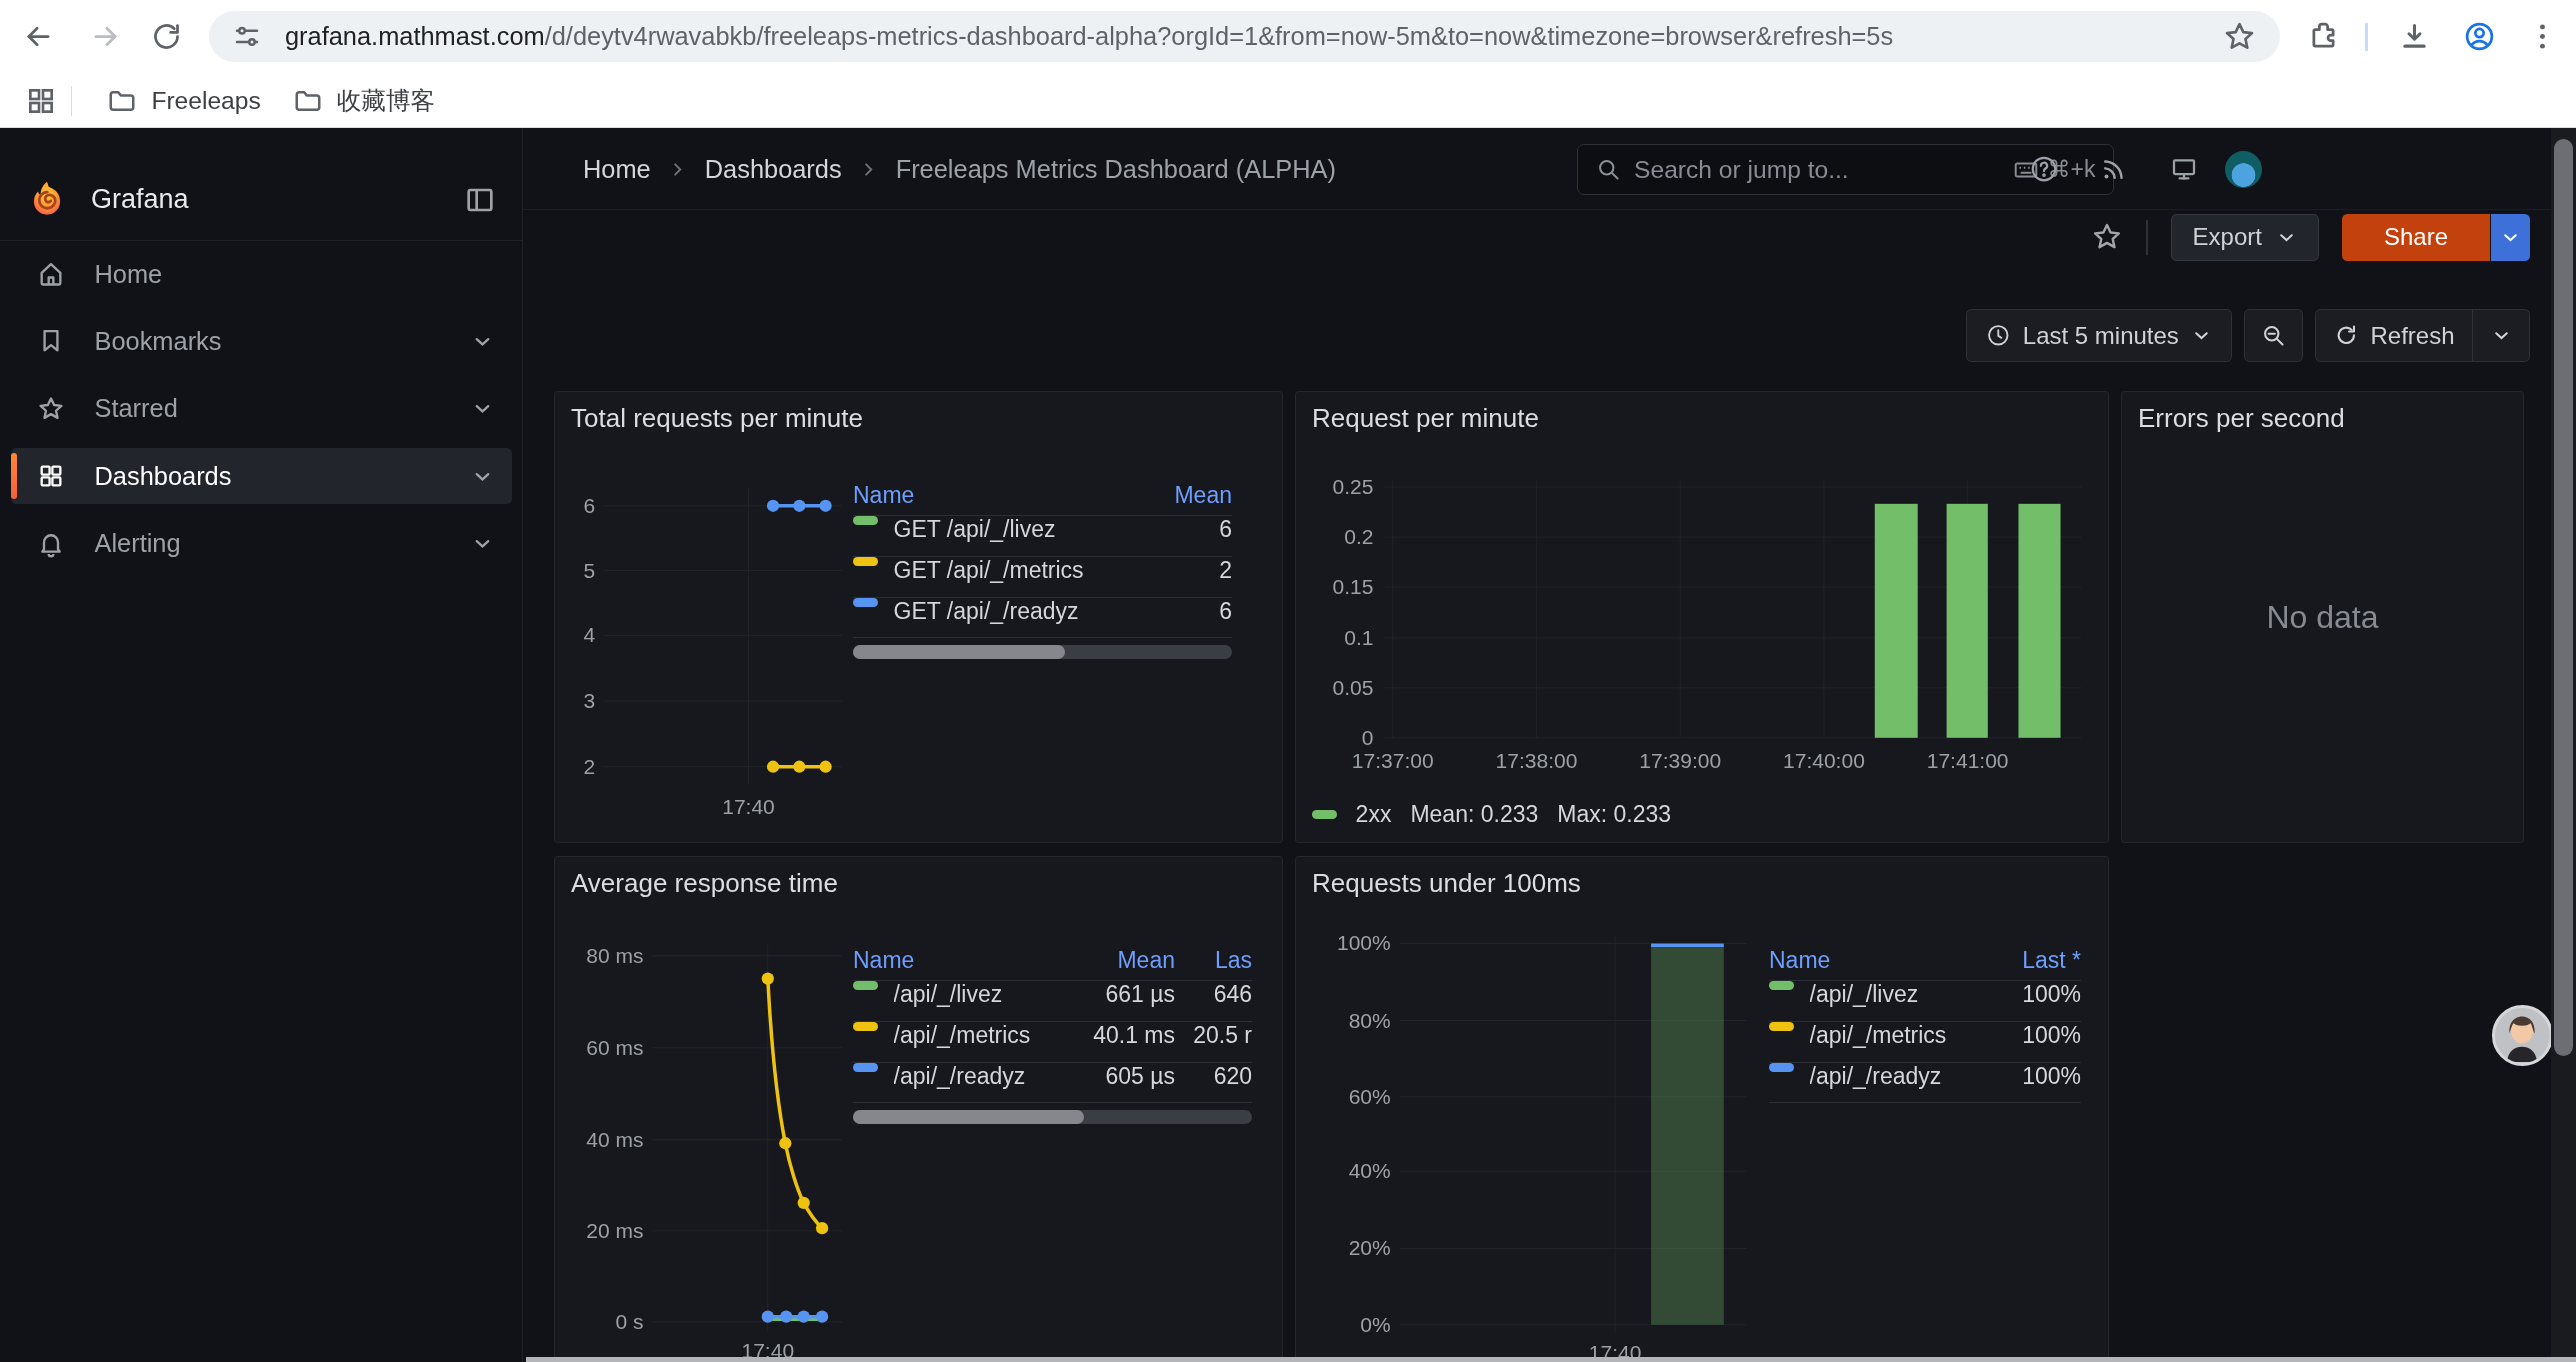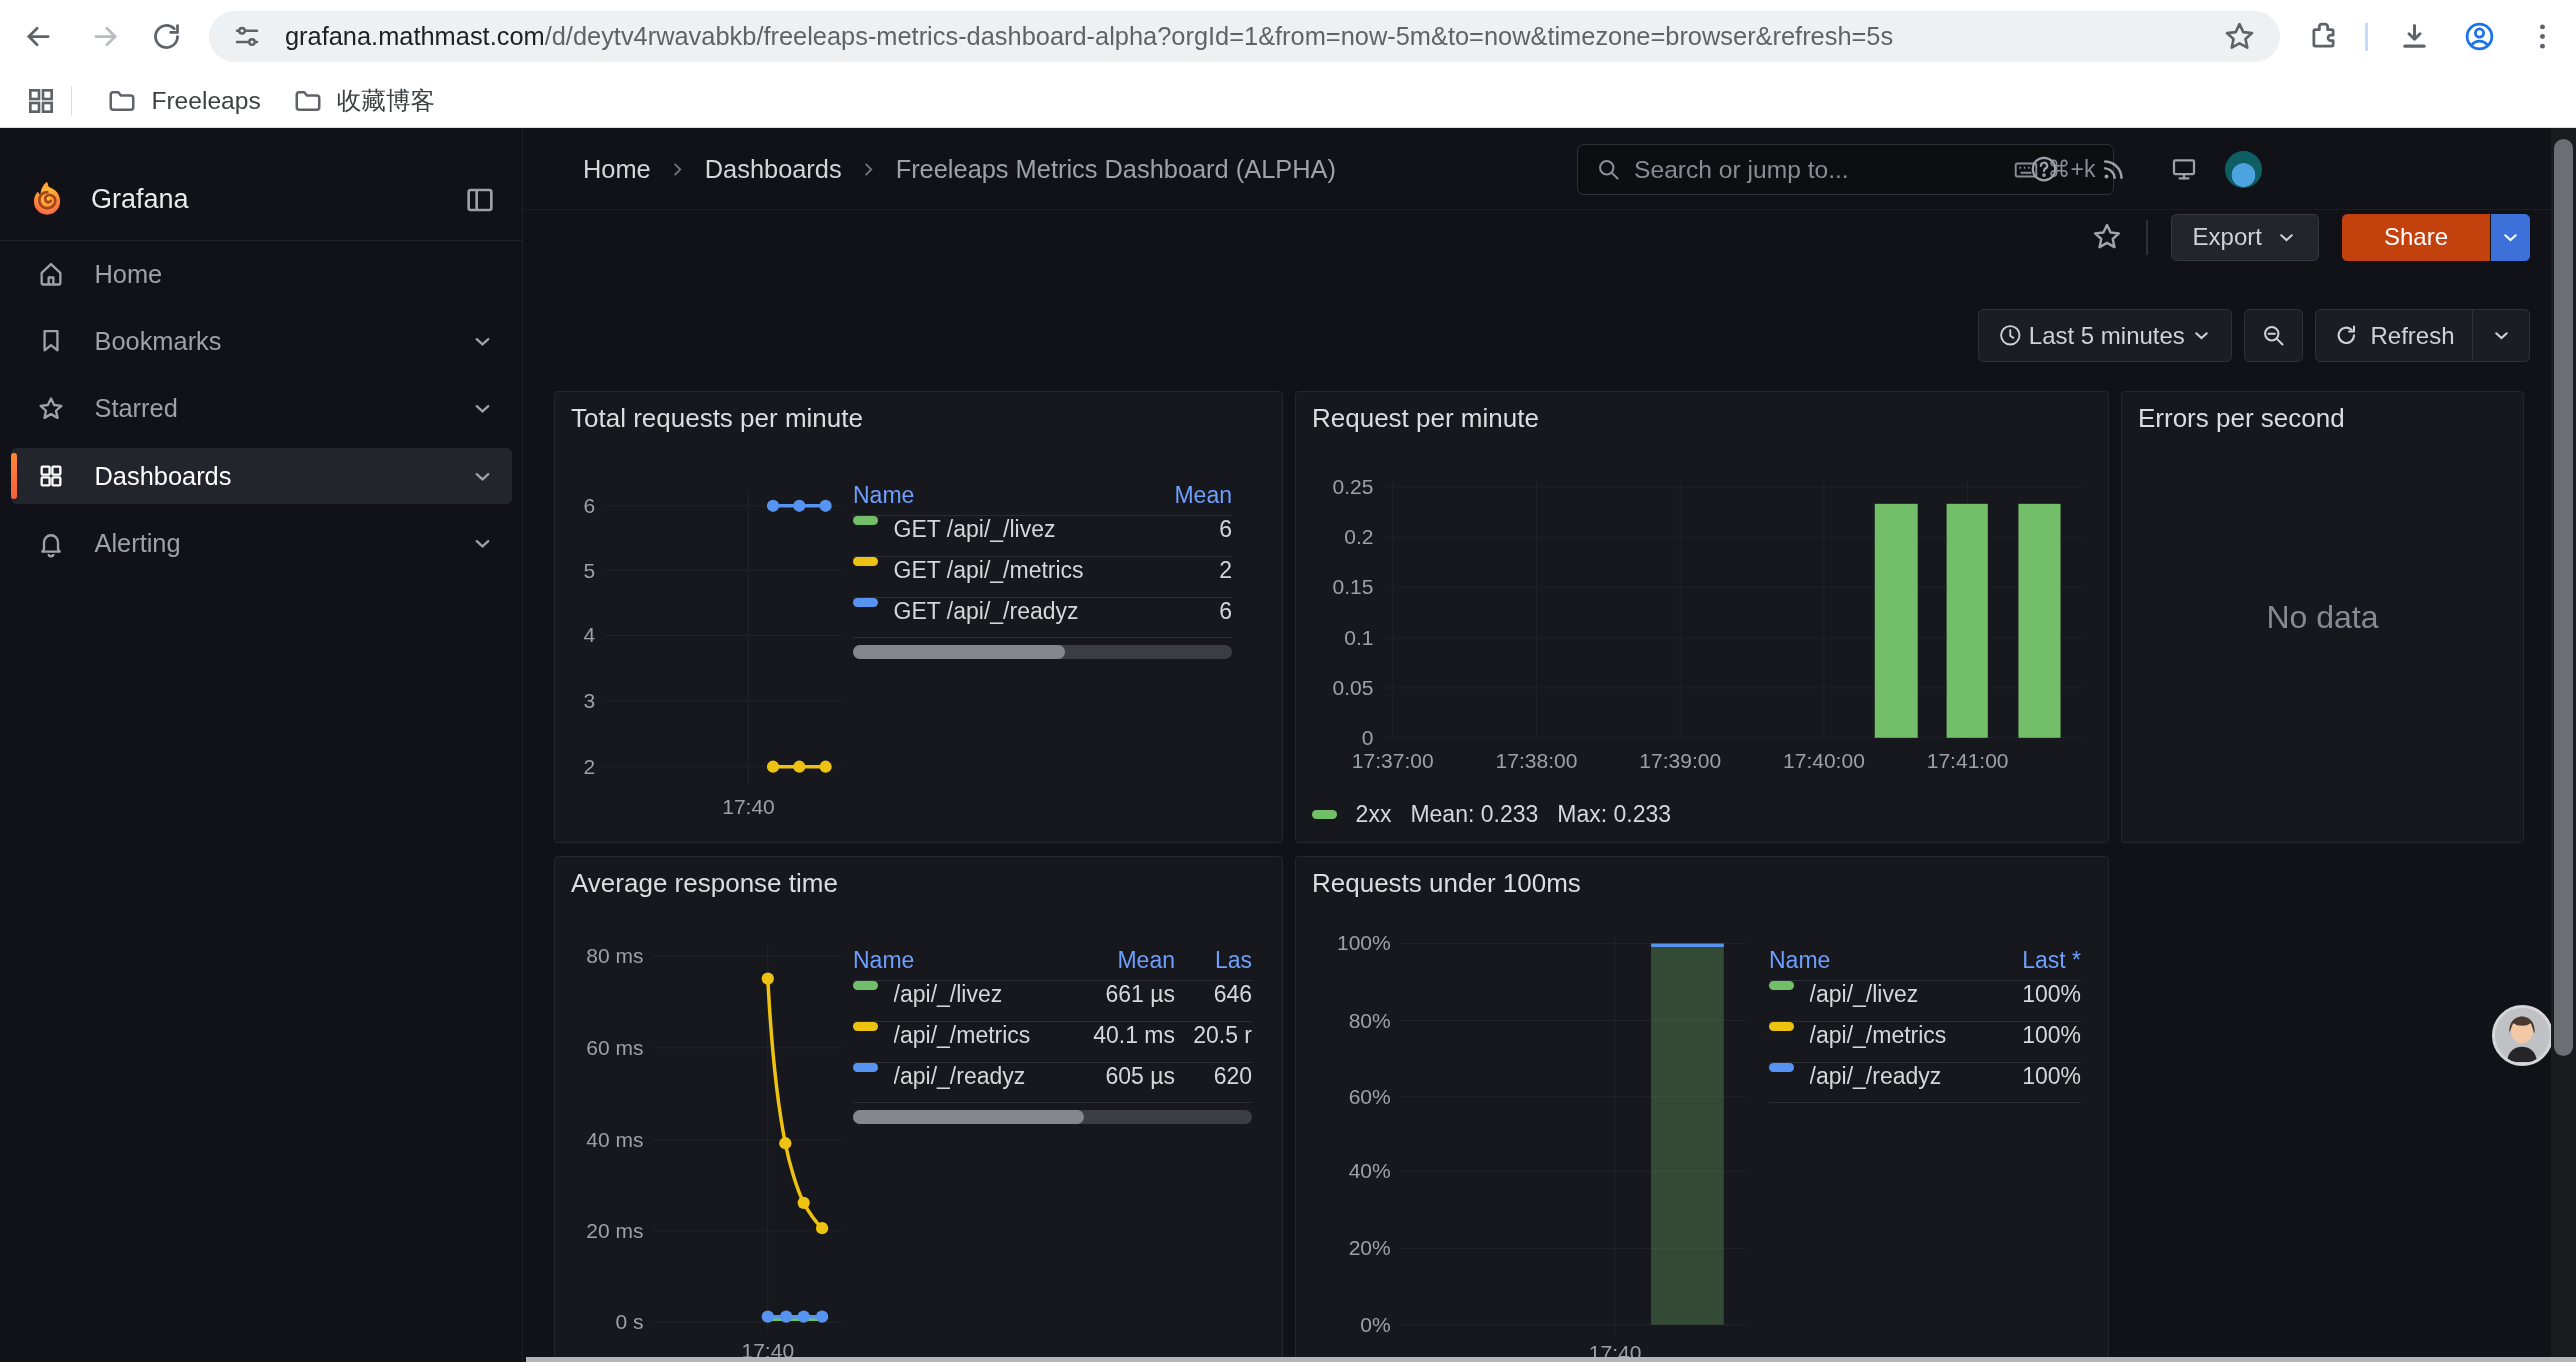--- a/index.html
+++ b/index.html
@@ -77,21 +77,21 @@
   .btn { display:flex; align-items:center; gap:14px; height:47px; padding:0 21px; border-radius:5.3px;
     background:#22252b; border:0.9px solid #36383f; color:#d0d2d6; font-size:24px; }
   .btn .chev, .share .chev { width:21px; height:21px; }
   .share { display:flex; height:47px; border-radius:5.3px; overflow:hidden; color:#fff; font-size:24px; }
   .share .share-main { display:flex; align-items:center; padding:0 42px; background:#c2410c; font-weight:500; }
   .share .share-arrow { display:flex; align-items:center; justify-content:center; width:40px; background:#3d71d9;
     border-left:1.8px solid #16181d; }
 
   .time-row { position:absolute; left:0; top:181px; right:46px; height:53px; display:flex; align-items:center;
     justify-content:flex-end; gap:12.3px; }
-  .tbtn { display:flex; align-items:center; gap:6px; height:53px; padding:0 19px; border-radius:5.3px;
+  .tbtn { display:flex; align-items:center; gap:12px; height:53px; padding:0 19px; border-radius:5.3px;
     background:#1b1d23; border:0.9px solid #2e3138; color:#cfd2d7; font-size:24px; }
   .tbtn svg { width:24.6px; height:24.6px; }
   .tgroup { display:flex; height:53px; border-radius:5.3px; overflow:hidden; border:0.9px solid #2e3138;
     background:#1b1d23; color:#cfd2d7; font-size:24px; }
   .tgroup > div { display:flex; align-items:center; gap:12.3px; padding:0 17.5px; }
   .tgroup .gsep { width:0; padding:0; border-left:0.9px solid #2e3138; }
   .tgroup svg { width:24.6px; height:24.6px; }
 
   
   .panel { position:absolute; background:#17181d; border:0.9px solid #25272e; border-radius:3.5px; overflow:hidden; }

